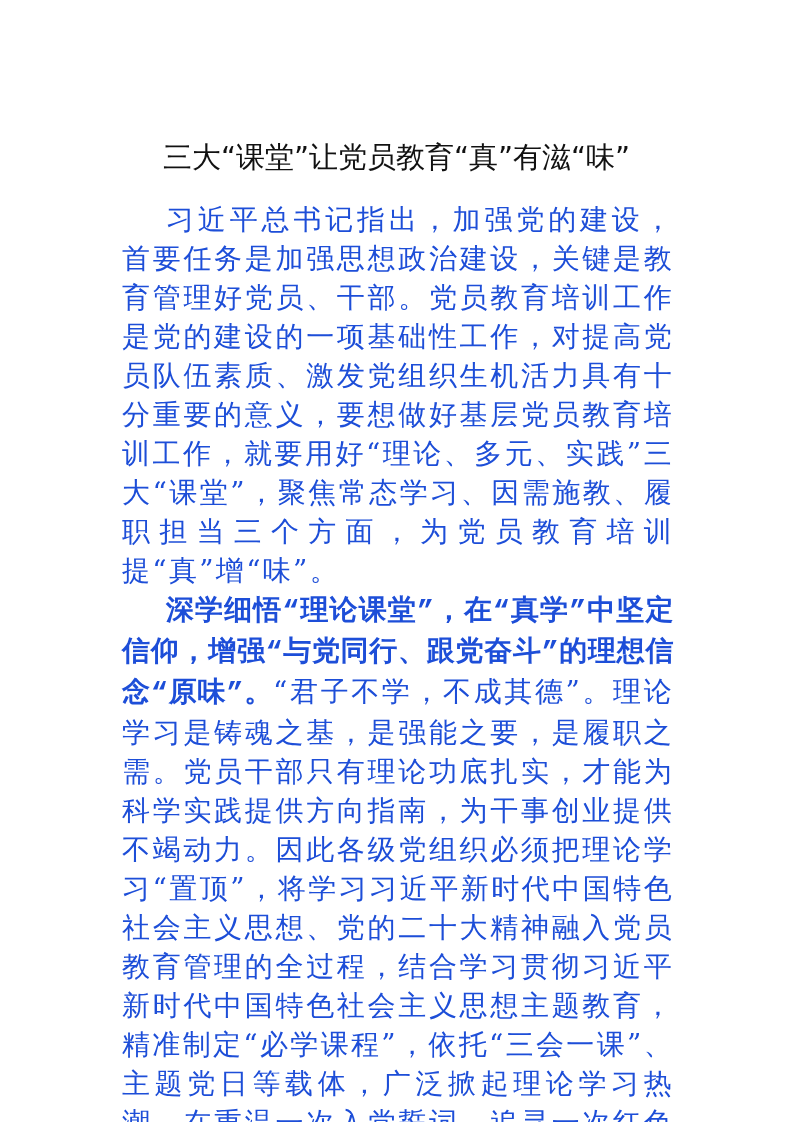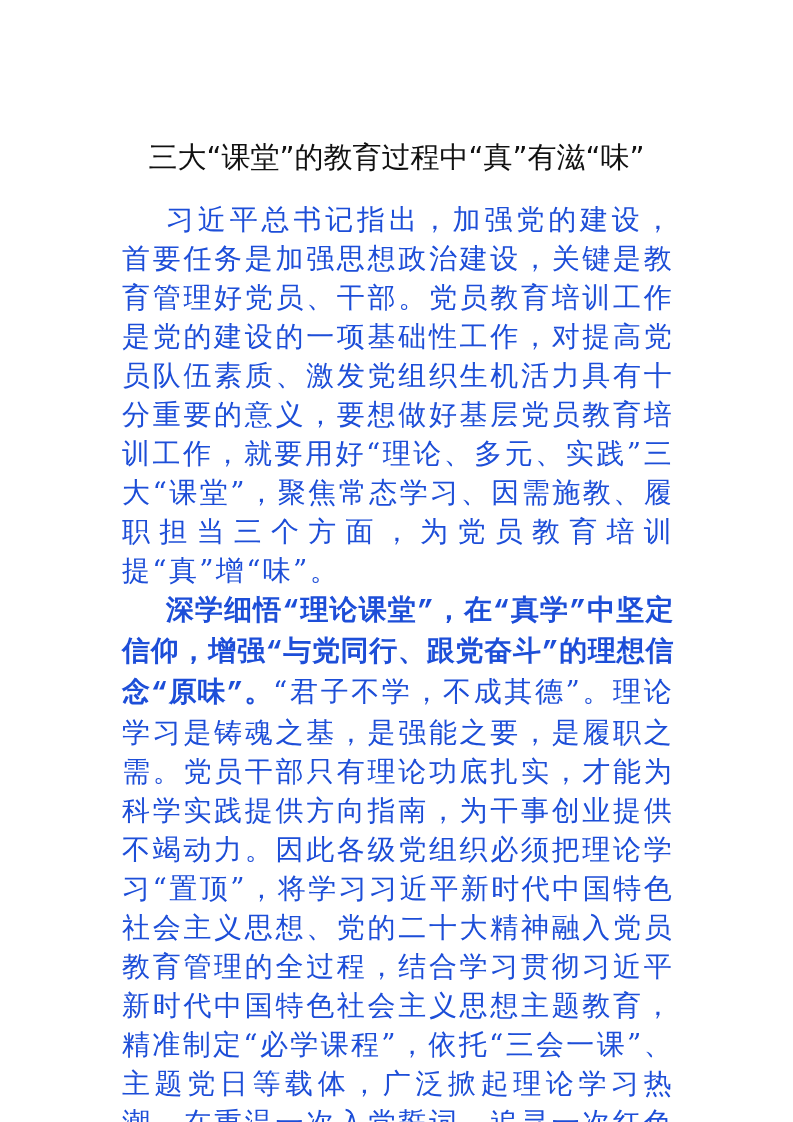--- a/index.html
+++ b/index.html
@@ -23,21 +23,21 @@
   .para { margin: 0; text-indent: 44px; }
   .para .bold {
     font-family: Liberation Mono, monospace;
     font-weight: bold; letter-spacing: 0.6px;
   }
 </style>
 </head>
 <body>
 
 <div class="page">
-  <div class="title">三大“课堂”的教育过程中“真”有滋“味”</div>
+  <div class="title">三大“课堂”让党员教育“真”有滋“味”</div>
 
   <div class="body">
     <p class="para">
       <span>习近平总书记指出，加强党的建设，首要任务是加强思想政治建设，关键是教育管理好党员、干部。党员教育培训工作是党的建设的一项基础性工作，对提高党员队伍素质、激发党组织生机活力具有十分重要的意义，要想做好基层党员教育培训工作，就要用好“理论、多元、实践”三大“课堂”，聚焦常态学习、因需施教、履职担当三个方面，为党员教育培训提“真”增“味”。</span>
     </p>
     <p class="para">
       <span class="bold">深学细悟“理论课堂”，在“真学”中坚定信仰，增强“与党同行、跟党奋斗”的理想信念“原味”。</span><span>“君子不学，不成其德”。理论学习是铸魂之基，是强能之要，是履职之需。党员干部只有理论功底扎实，才能为科学实践提供方向指南，为干事创业提供不竭动力。因此各级党组织必须把理论学习“置顶”，将学习习近平新时代中国特色社会主义思想、党的二十大精神融入党员教育管理的全过程，结合学习贯彻习近平新时代中国特色社会主义思想主题教育，精准制定“必学课程”，依托“三会一课”、主题党日等载体，广泛掀起理论学习热潮。在重温一次入党誓词、追寻一次红色足迹、组织一次党史演讲比赛、拍摄一节微党课视频等“沉浸式”的教育过程中，让党味浓起来、党性强起来，引导广大党员补足精神之“钙”，奠定理想信念“根基”，形成爱党、兴党、护党的思潮，切实增强党组织的凝聚力和战斗力。</span>
     </p>
   </div>
 </div>

